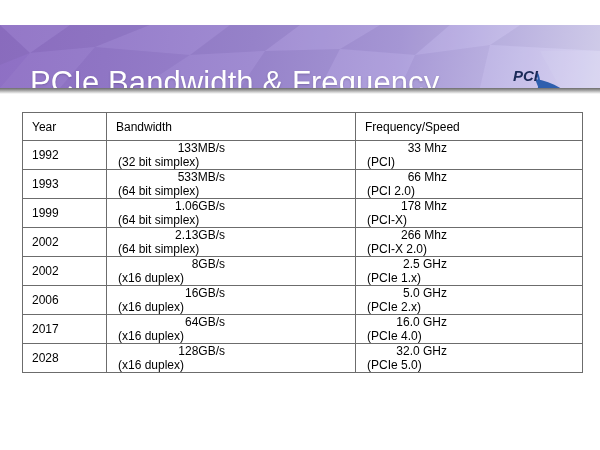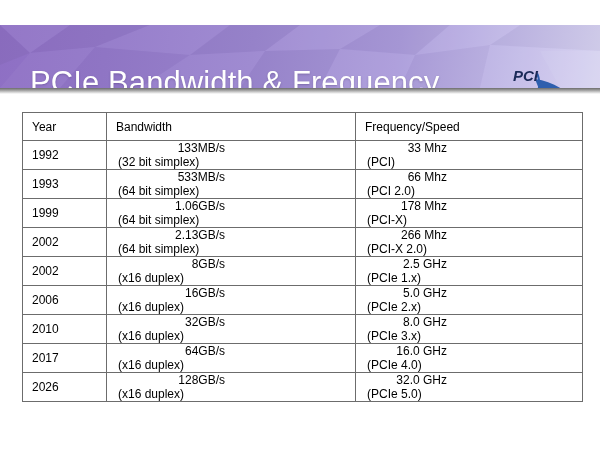--- a/index.html
+++ b/index.html
@@ -266,55 +266,38 @@
         </td>
         <td class="freq">
           <div class="cell2">
             <span class="v">5.0 GHz</span>
             <span class="d">(PCIe 2.x)</span>
           </div>
         </td>
       </tr>
       <tr>
         <td class="year">
-          <div class="pad">2010</div>
-        </td>
-        <td class="bw">
-          <div class="cell2">
-            <span class="v">32GB/s</span>
-            <span class="d">(x16 duplex)</span>
-          </div>
-        </td>
-        <td class="freq">
-          <div class="cell2">
-            <span class="v">8.0 GHz</span>
-            <span class="d">(PCIe 3.x)</span>
-          </div>
-        </td>
-      </tr>
-      <tr>
-        <td class="year">
           <div class="pad">2017</div>
         </td>
         <td class="bw">
           <div class="cell2">
             <span class="v">64GB/s</span>
             <span class="d">(x16 duplex)</span>
           </div>
         </td>
         <td class="freq">
           <div class="cell2">
             <span class="v">16.0 GHz</span>
             <span class="d">(PCIe 4.0)</span>
           </div>
         </td>
       </tr>
       <tr>
         <td class="year">
-          <div class="pad">2026</div>
+          <div class="pad">2028</div>
         </td>
         <td class="bw">
           <div class="cell2">
             <span class="v">128GB/s</span>
             <span class="d">(x16 duplex)</span>
           </div>
         </td>
         <td class="freq">
           <div class="cell2">
             <span class="v">32.0 GHz</span>

